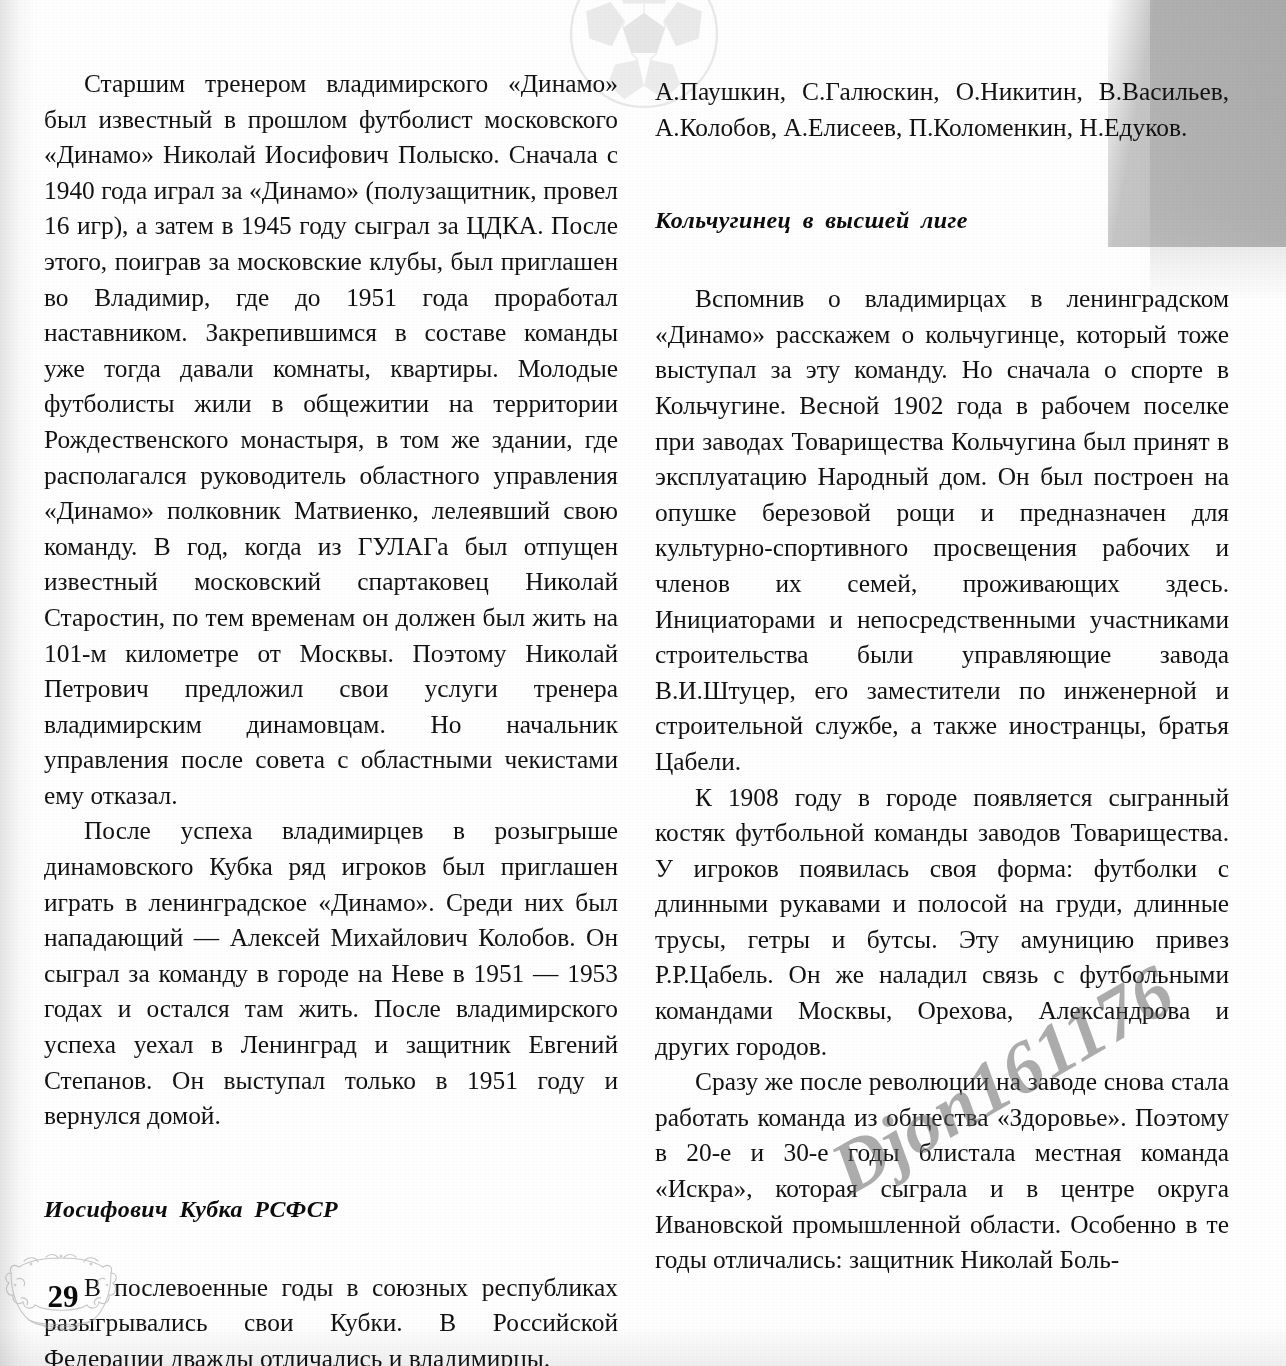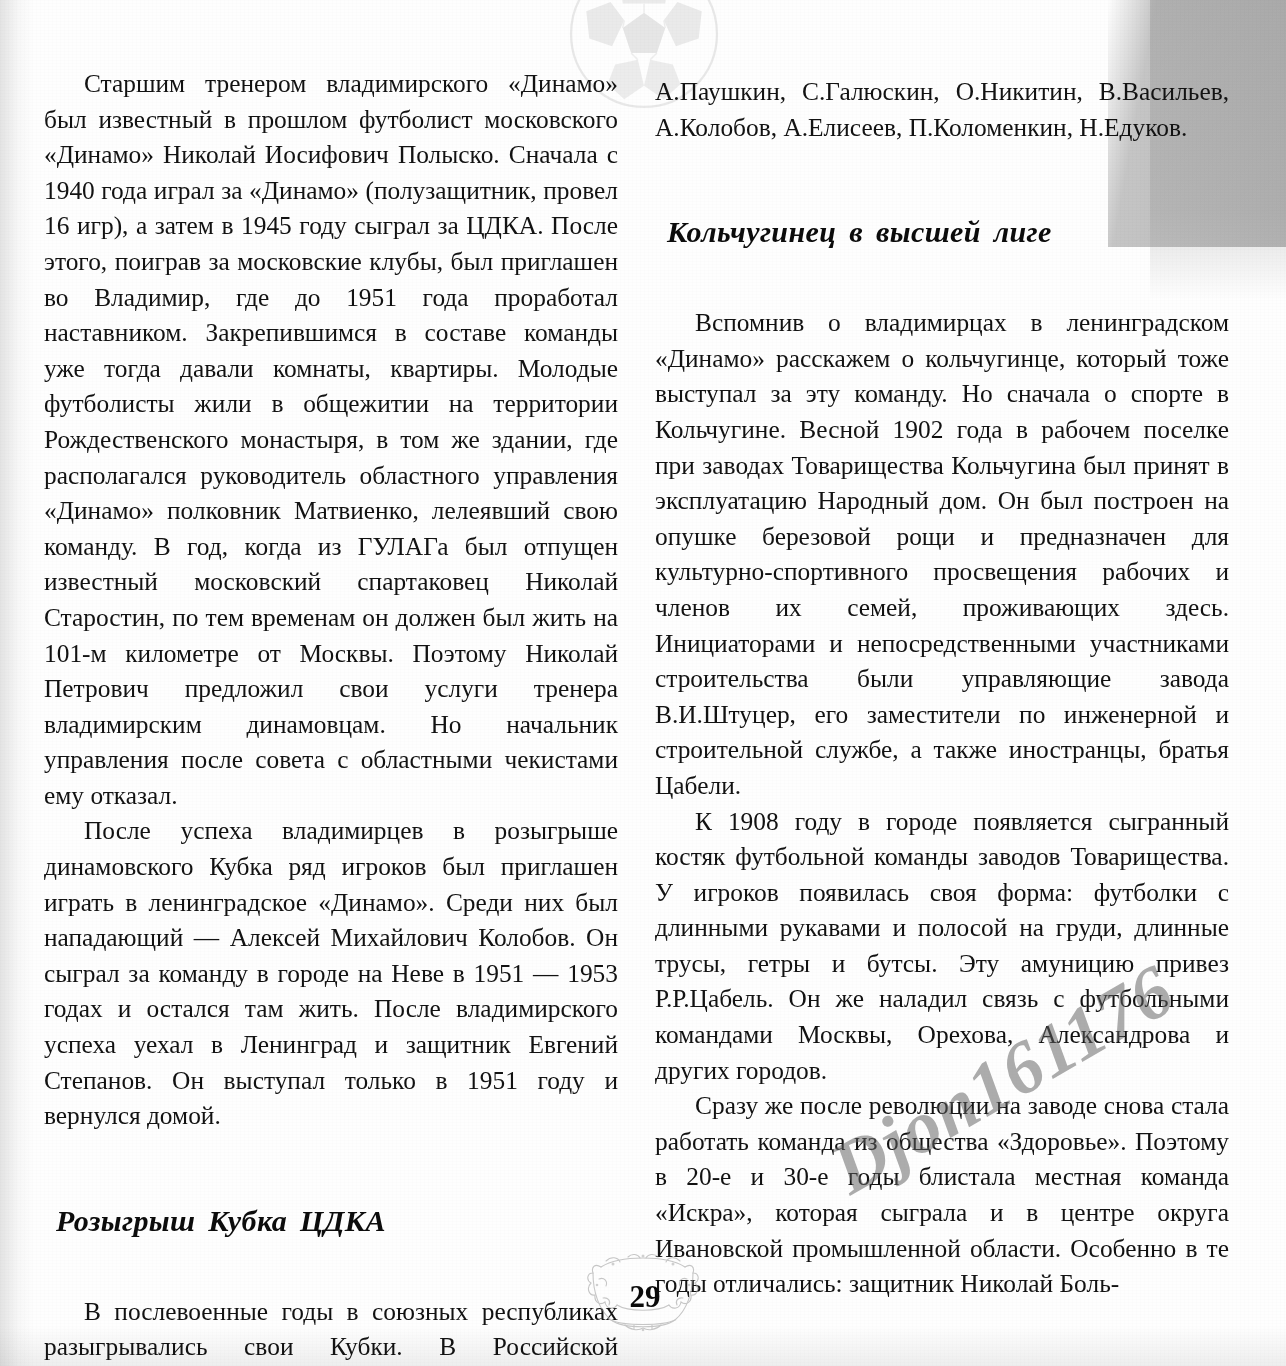--- a/index.html
+++ b/index.html
@@ -123,22 +123,22 @@
     text-align: justify;
     text-justify: inter-word;
     text-indent: 40px;
     hyphens: manual;
     color: #121212;
     font-family: "Liberation Serif", "DejaVu Serif", serif;
   }
   p.para.no-indent { text-indent: 0; margin-top: 8px; }
 
   h2.section-heading {
-    margin: 12px;
-    font-size: 30px;
+    margin: 0;
+    font-size: 24px;
     line-height: 38px;
     font-weight: 700;
     font-style: italic;
     font-family: "Liberation Serif", "DejaVu Serif", serif;
     color: #0c0c0c;
     letter-spacing: .4px;
     word-spacing: 5px;
     text-indent: 0;
   }
 
@@ -147,21 +147,20 @@
 
   
   #folio {
     position: absolute;
     left: 0;
     top: 1238px;
     width: 1286px;
     height: 110px;
     display: flex;
     align-items: center;
-    justify-content: center;
   }
   #folio-frame {
     position: relative;
     width: 122px;
     height: 86px;
     display: flex;
     align-items: center;
     justify-content: center;
   }
   #folio-ornament {
@@ -212,21 +211,21 @@
   <div id="content">
 
     <div class="column" id="col-left">
 
       <p class="para">Старшим тренером владимирского «Динамо» был известный в прошлом футболист московского «Динамо» Николай Иосифович Полыско. Сначала с 1940 года играл за «Динамо» (полузащитник, провел 16 игр), а затем в 1945 году сыграл за ЦДКА. После этого, поиграв за московские клубы, был приглашен во Владимир, где до 1951 года проработал наставником. Закрепившимся в составе команды уже тогда давали комнаты, квартиры. Молодые футболисты жили в общежитии на территории Рождественского монастыря, в том же здании, где располагался руководитель областного управления «Динамо» полковник Матвиенко, лелеявший свою команду. В год, когда из ГУЛАГа был отпущен известный московский спартаковец Николай Старостин, по тем временам он должен был жить на 101-м километре от Москвы. Поэтому Николай Петрович предложил свои услуги тренера владимирским динамовцам. Но начальник управления после совета с областными чекистами ему отказал.</p>
 
       <p class="para">После успеха владимирцев в розыгрыше динамовского Кубка ряд игроков был приглашен играть в ленинградское «Динамо». Среди них был нападающий — Алексей Михайлович Колобов. Он сыграл за команду в городе на Неве в 1951 — 1953 годах и остался там жить. После владимирского успеха уехал в Ленинград и защитник Евгений Степанов. Он выступал только в 1951 году и вернулся домой.</p>
 
       <div class="gap-before-heading"></div>
 
-      <h2 class="section-heading">Розыгрыш Кубка ЦДКА</h2>
+      <h2 class="section-heading">Иосифович Кубка РСФСР</h2>
 
       <div class="gap-after-heading"></div>
 
       <p class="para">В послевоенные годы в союзных республиках разыгрывались свои Кубки. В Российской Федерации дважды отличались и владимирцы.</p>
 
     </div>
 
     <div class="column" id="col-right">
 
       <p class="para no-indent">А.Паушкин, С.Галюскин, О.Никитин, В.Васильев, А.Колобов, А.Елисеев, П.Коломенкин, Н.Едуков.</p>

